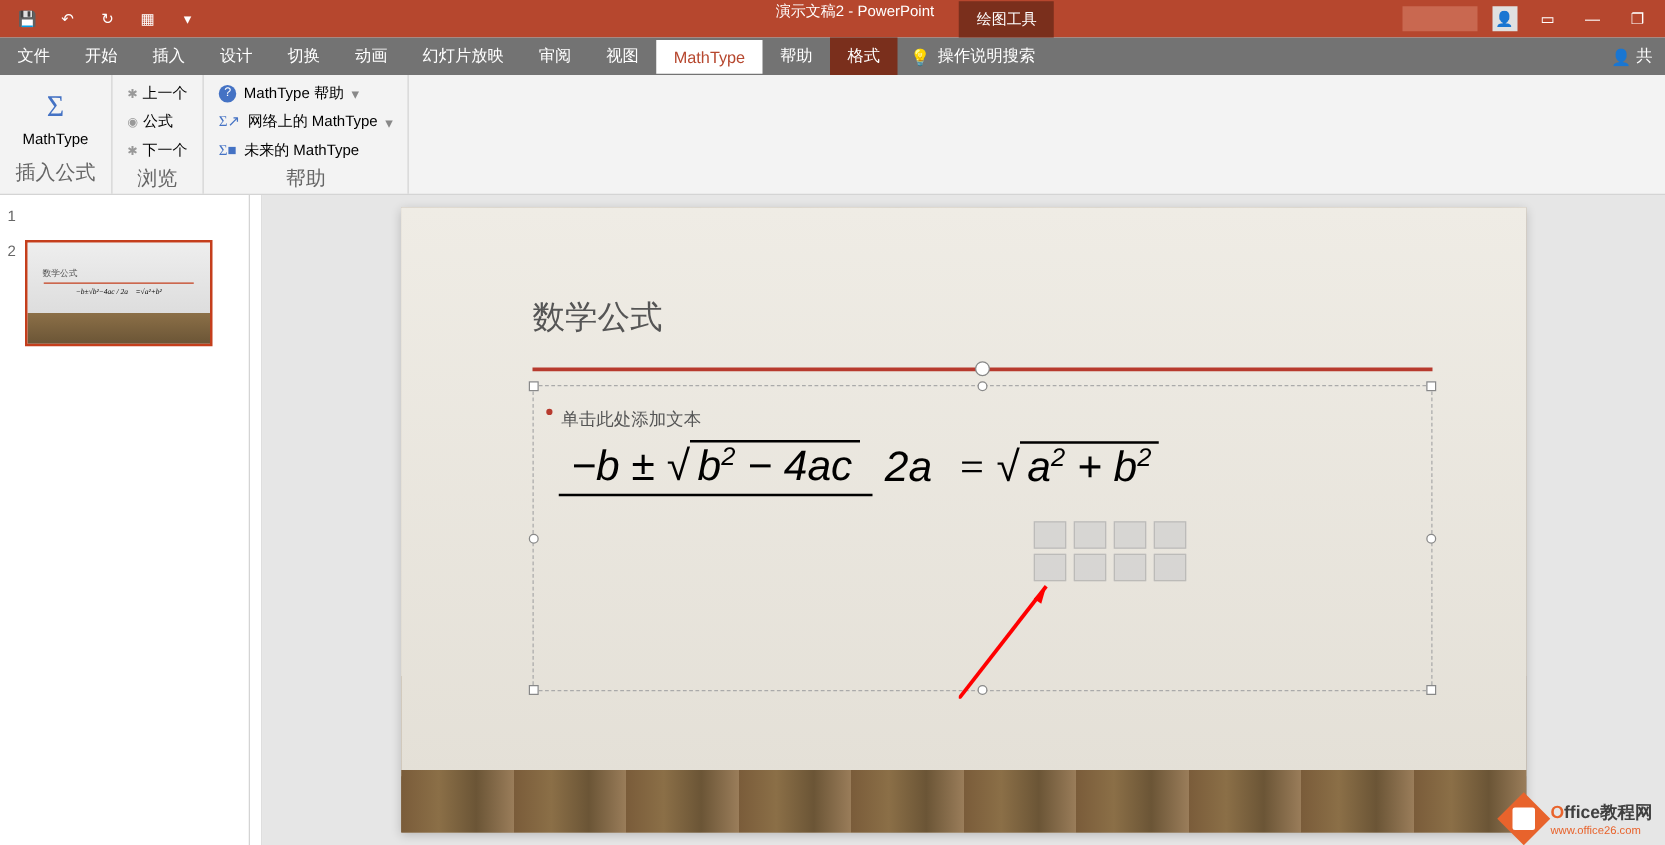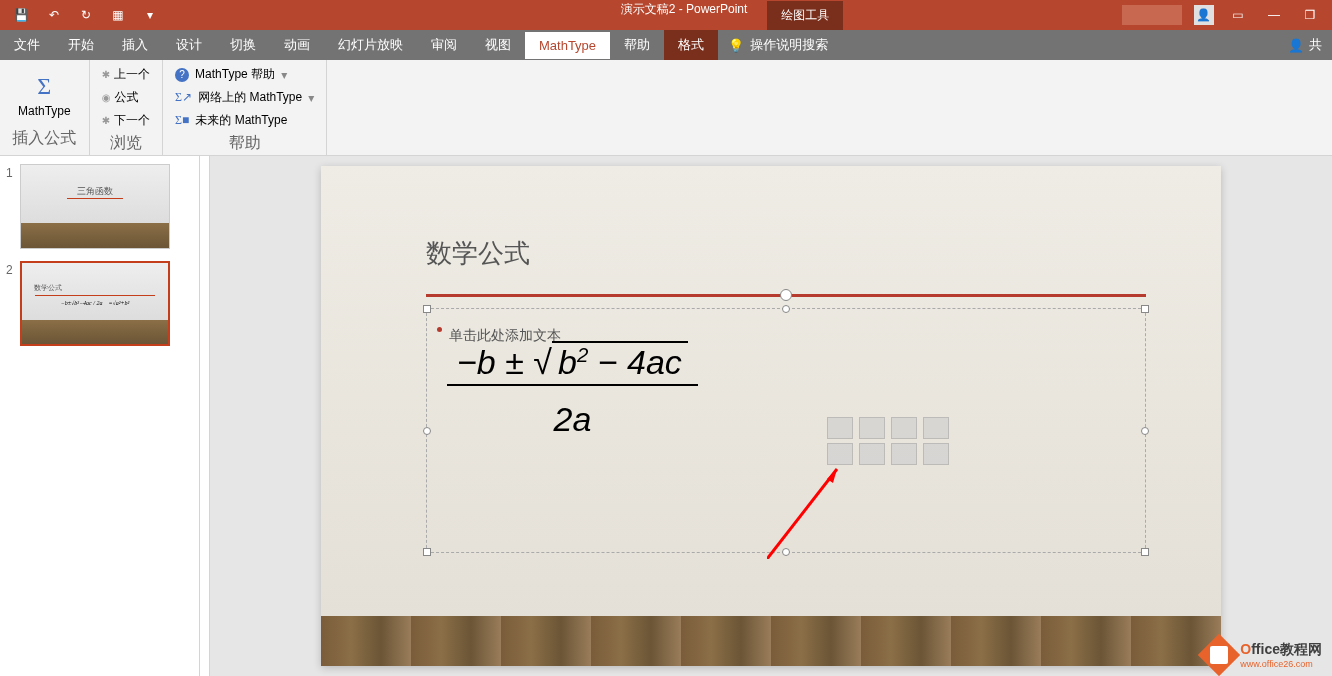--- a/index.html
+++ b/index.html
@@ -68,21 +68,21 @@
     .handle.tr { top: -4px; right: -4px; } .handle.ml { top: calc(50% - 4px); left: -4px; border-radius: 50%;}
     .handle.mr { top: calc(50% - 4px); right: -4px; border-radius: 50%;} .handle.bl { bottom: -4px; left: -4px; }
     .handle.bc { bottom: -4px; left: calc(50% - 4px); border-radius: 50%;} .handle.br { bottom: -4px; right: -4px; }
     .rotate-handle { position: absolute; top: -20px; left: calc(50% - 6px); width: 12px; height: 12px; border-radius: 50%; border: 1px solid #888; background: white; }
     
     .placeholder-text { position: absolute; top: 18px; left: 22px; font-size: 14px; color: #555; }
     .placeholder-bullet { position: absolute; top: 18px; left: 10px; width: 5px; height: 5px; border-radius: 50%; background: #b73a2e; }
     
     .equation-box { position: absolute; top: 32px; left: 20px; display: flex; align-items: center; gap: 10px; }
     .equation { font-family: "Times New Roman", serif; font-style: italic; font-size: 34px; color: #000; }
-    .frac { display: inline-flex; flex-direction: column; align-items: center; vertical-align: middle; }
+    .frac { display: inline-flex; flex-direction: row; align-items: center; vertical-align: middle; }
     .frac-num { border-bottom: 2px solid #000; padding: 2px 10px; }
     .frac-den { padding: 14px 10px; }
     .sqrt-sign { font-style: normal; }
     .sqrt-bar { border-top: 2px solid #000; padding: 0 6px; }
     sup { font-size: 0.6em; }
     
     .content-icons { position: absolute; top: 108px; left: 400px; display: grid; grid-template-columns: repeat(4, 28px); gap: 4px; }
     .c-icon { width: 26px; height: 22px; background: #d0d0d0; opacity: 0.7; border: 1px solid #aaa; }
     
     .arrow-annotation { position: absolute; top: 150px; left: 340px; }
@@ -191,23 +191,20 @@
       </div>
     </div>
     <div class="ribbon-group-label">帮助</div>
   </div>
 </div>
 
 <div class="main-area">
   <div class="thumbnail-panel">
     <div class="slide-thumb">
       <div class="slide-num">1</div>
-      <div class="thumb-img">
-        <div class="thumb-title1">三角函数</div>
-      </div>
     </div>
     <div class="slide-thumb">
       <div class="slide-num">2</div>
       <div class="thumb-img selected">
         <div class="thumb-title2">数学公式</div>
         <div class="thumb-line"></div>
         <div class="thumb-eq">−b±√b²−4ac / 2a &nbsp;&nbsp; =√a²+b²</div>
       </div>
     </div>
   </div>
@@ -231,20 +228,23 @@
         <div class="placeholder-bullet"></div>
         <div class="placeholder-text">单击此处添加文本</div>
 
         <div class="equation-box">
           <span class="equation">
             <span class="frac">
               <span class="frac-num">−<i>b</i> ± <span class="sqrt-sign">√</span><span class="sqrt-bar"><i>b</i><sup>2</sup> − 4<i>ac</i></span></span>
               <span class="frac-den">2<i>a</i></span>
             </span>
           </span>
+          <span class="equation">
+            = <span class="sqrt-sign">√</span><span class="sqrt-bar"><i>a</i><sup>2</sup> + <i>b</i><sup>2</sup></span>
+          </span>
         </div>
 
         <div class="content-icons">
           <div class="c-icon"></div>
           <div class="c-icon"></div>
           <div class="c-icon"></div>
           <div class="c-icon"></div>
           <div class="c-icon"></div>
           <div class="c-icon"></div>
           <div class="c-icon"></div>

